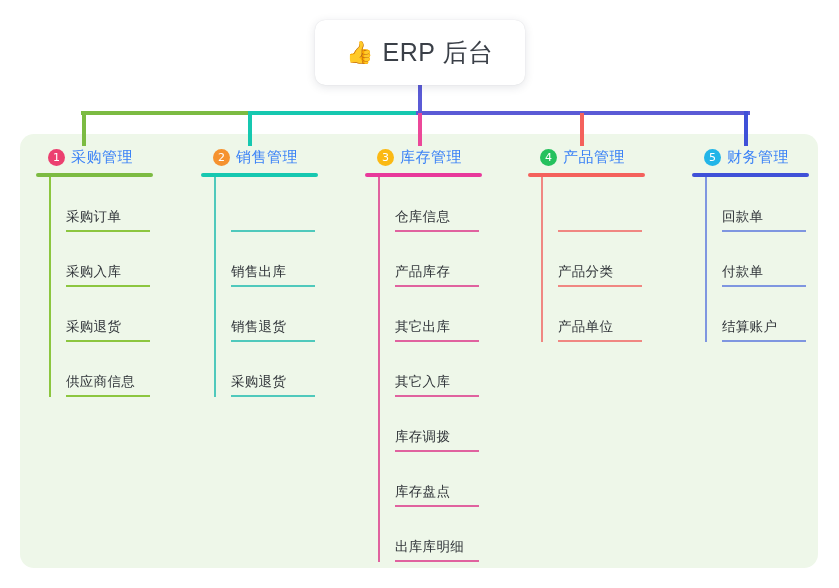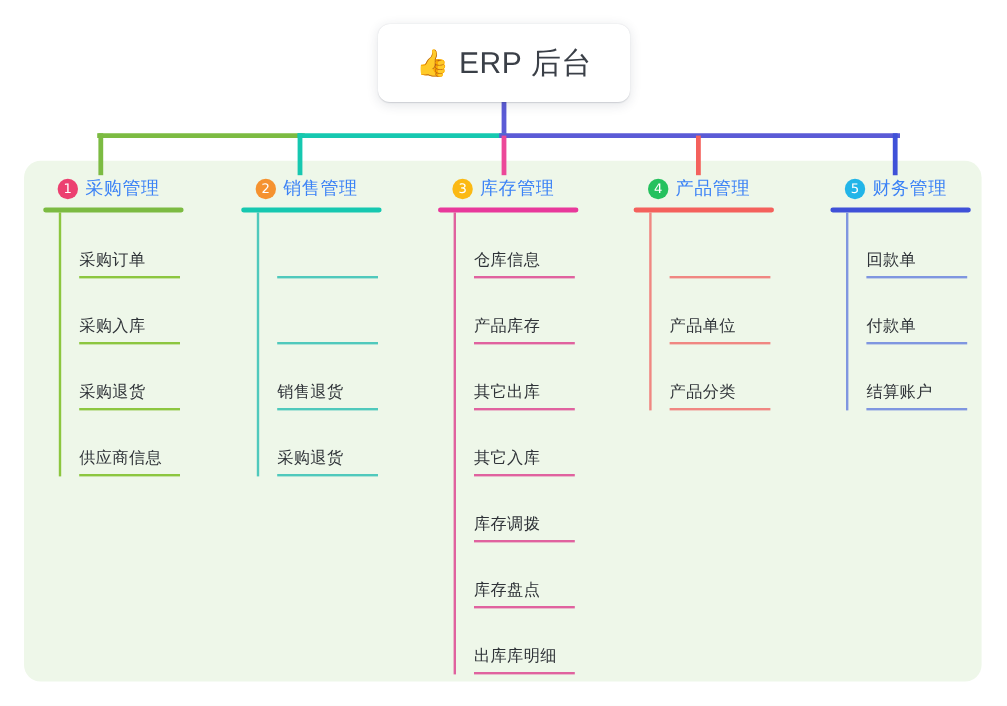--- a/index.html
+++ b/index.html
@@ -194,20 +194,21 @@
           <span class="badge" style="background: rgb(245, 146, 47);">2</span>
           <span class="col-title">销售管理</span>
         </div>
         <div class="col-rule" style="background: rgb(22, 200, 176);"></div>
         <div class="col-body">
           <div class="spine" style="background: rgb(79, 201, 188); height: 220px;"></div>
           <div class="leaf">
             <div class="leaf-rule" style="background: rgb(79, 201, 188);"></div>
           </div>
           <div class="leaf">
+            <div class="leaf-label">销售出库</div>
             <div class="leaf-rule" style="background: rgb(79, 201, 188);"></div>
           </div>
           <div class="leaf">
             <div class="leaf-label">销售退货</div>
             <div class="leaf-rule" style="background: rgb(79, 201, 188);"></div>
           </div>
           <div class="leaf">
             <div class="leaf-label">采购退货</div>
             <div class="leaf-rule" style="background: rgb(79, 201, 188);"></div>
           </div>
@@ -256,25 +257,25 @@
           <span class="badge" style="background: rgb(37, 193, 94);">4</span>
           <span class="col-title">产品管理</span>
         </div>
         <div class="col-rule" style="background: rgb(244, 97, 92);"></div>
         <div class="col-body">
           <div class="spine" style="background: rgb(240, 135, 130); height: 165px;"></div>
           <div class="leaf">
             <div class="leaf-rule" style="background: rgb(240, 135, 130);"></div>
           </div>
           <div class="leaf">
+            <div class="leaf-label">产品分类</div>
+            <div class="leaf-rule" style="background: rgb(240, 135, 130);"></div>
+          </div>
+          <div class="leaf">
             <div class="leaf-label">产品单位</div>
-            <div class="leaf-rule" style="background: rgb(240, 135, 130);"></div>
-          </div>
-          <div class="leaf">
-            <div class="leaf-label">产品分类</div>
             <div class="leaf-rule" style="background: rgb(240, 135, 130);"></div>
           </div>
         </div>
       </div>
       <div class="column" style="left: 692px;">
         <div class="col-header">
           <span class="badge" style="background: rgb(34, 181, 232);">5</span>
           <span class="col-title">财务管理</span>
         </div>
         <div class="col-rule" style="background: rgb(63, 81, 216);"></div>

